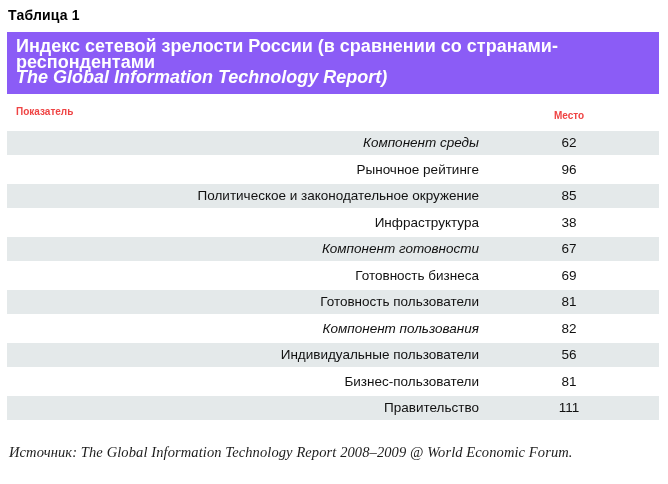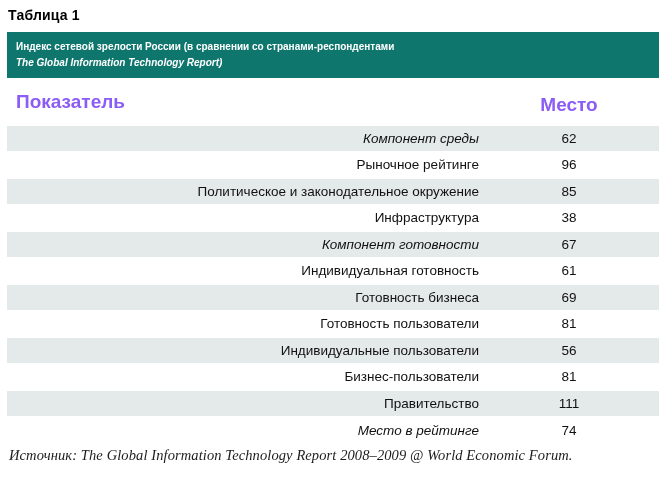--- a/index.html
+++ b/index.html
@@ -20,42 +20,42 @@
   }
   .caption {
     font-size: 14px;
     font-weight: bold;
     color: #000000;
     padding: 7px 0 0 1px;
     margin-bottom: 9px;
     letter-spacing: 0.2px;
   }
   .banner {
-    background: #0f766e;
+    background: #8b5cf6;
     color: #ffffff;
     padding: 7px 10px 8px 9px;
-    font-size: 10px;
+    font-size: 18px;
     font-weight: bold;
     line-height: 15.5px;
   }
   .banner .line2 {
     font-style: italic;
   }
   table.data {
     width: 100%;
     border-collapse: collapse;
     font-size: 13.5px;
     table-layout: fixed;
   }
   table.data th {
-    font-size: 19px;
+    font-size: 10px;
     font-weight: bold;
     padding: 9px 0 8px 9px;
     text-align: left;
-    color: #8b5cf6;
+    color: #ef4444;
   }
   table.data th.num,
   table.data td.num {
     width: 180px;
     text-align: center;
     padding: 0;
   }
   table.data th.num {
     padding: 16px 0 8px 0;
   }
@@ -70,21 +70,21 @@
   table.data tbody tr:nth-child(odd) td {
     background: #e4e9ea;
     border-top: 2px solid #ffffff;
     border-bottom: 2px solid #ffffff;
   }
   
   table.data tbody tr.section td:first-child {
     font-style: italic;
   }
   .source {
-    margin-top: 4px;
+    margin-top: 22px;
     padding-left: 2px;
     font-family: "Liberation Serif", serif;
     font-style: italic;
     font-size: 14.5px;
     color: #1c1c1c;
     letter-spacing: 0.1px;
   }
 </style>
 </head>
 <body>
@@ -120,45 +120,41 @@
       </tr>
       <tr>
         <td>Инфраструктура</td>
         <td class="num">38</td>
       </tr>
       <tr class="section">
         <td>Компонент готовности</td>
         <td class="num">67</td>
       </tr>
       <tr>
-        <td>Индивидуальная готовность</td>
-        <td class="num">61</td>
-      </tr>
-      <tr>
         <td>Готовность бизнеса</td>
         <td class="num">69</td>
       </tr>
       <tr>
         <td>Готовность пользователи</td>
         <td class="num">81</td>
+      </tr>
+      <tr class="section">
+        <td>Компонент пользования</td>
+        <td class="num">82</td>
       </tr>
       <tr>
         <td>Индивидуальные пользователи</td>
         <td class="num">56</td>
       </tr>
       <tr>
         <td>Бизнес-пользователи</td>
         <td class="num">81</td>
       </tr>
       <tr>
         <td>Правительство</td>
         <td class="num">111</td>
       </tr>
-      <tr class="section">
-        <td>Место в рейтинге</td>
-        <td class="num">74</td>
-      </tr>
     </tbody>
   </table>
 
   <div class="source">Источник: The Global Information Technology Report 2008–2009 @ World Economic Forum.</div>
 
 </div>
 
 </body></html>

